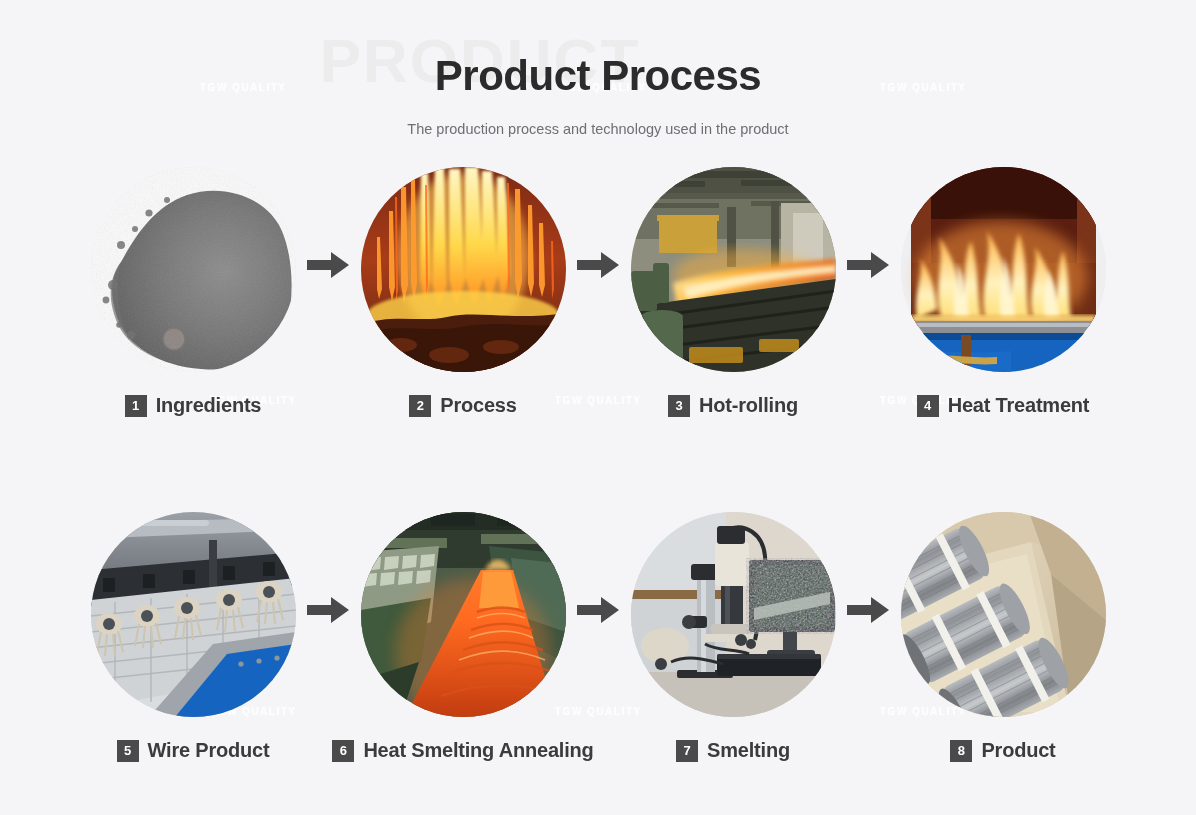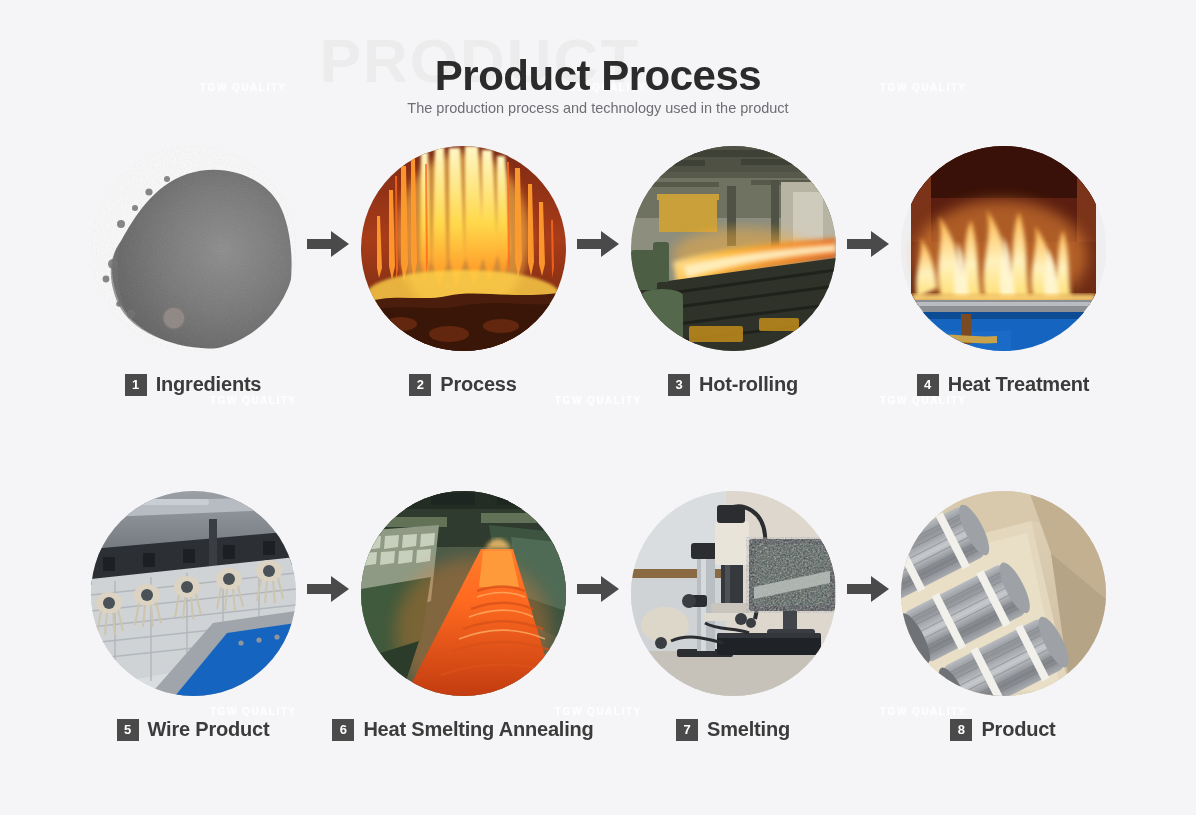--- a/index.html
+++ b/index.html
@@ -55,20 +55,21 @@
     text-align: center;
   }
   #page-title {
     font-size: 42px;
     font-weight: 700;
     color: #2b2b2b;
     letter-spacing: -0.5px;
     line-height: 1.15;
   }
   #page-subtitle {
+    margin-top: 21px;
     font-size: 14.5px;
     color: #6e6e73;
     font-weight: 400;
   }
 
   
   #process {
     position: relative;
     z-index: 2;
     margin-top: 30px;

